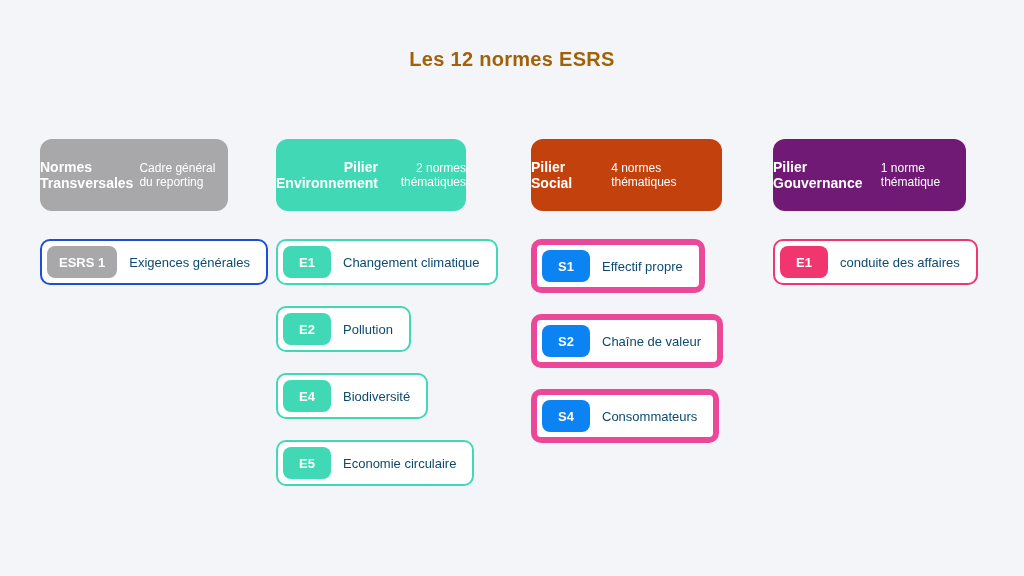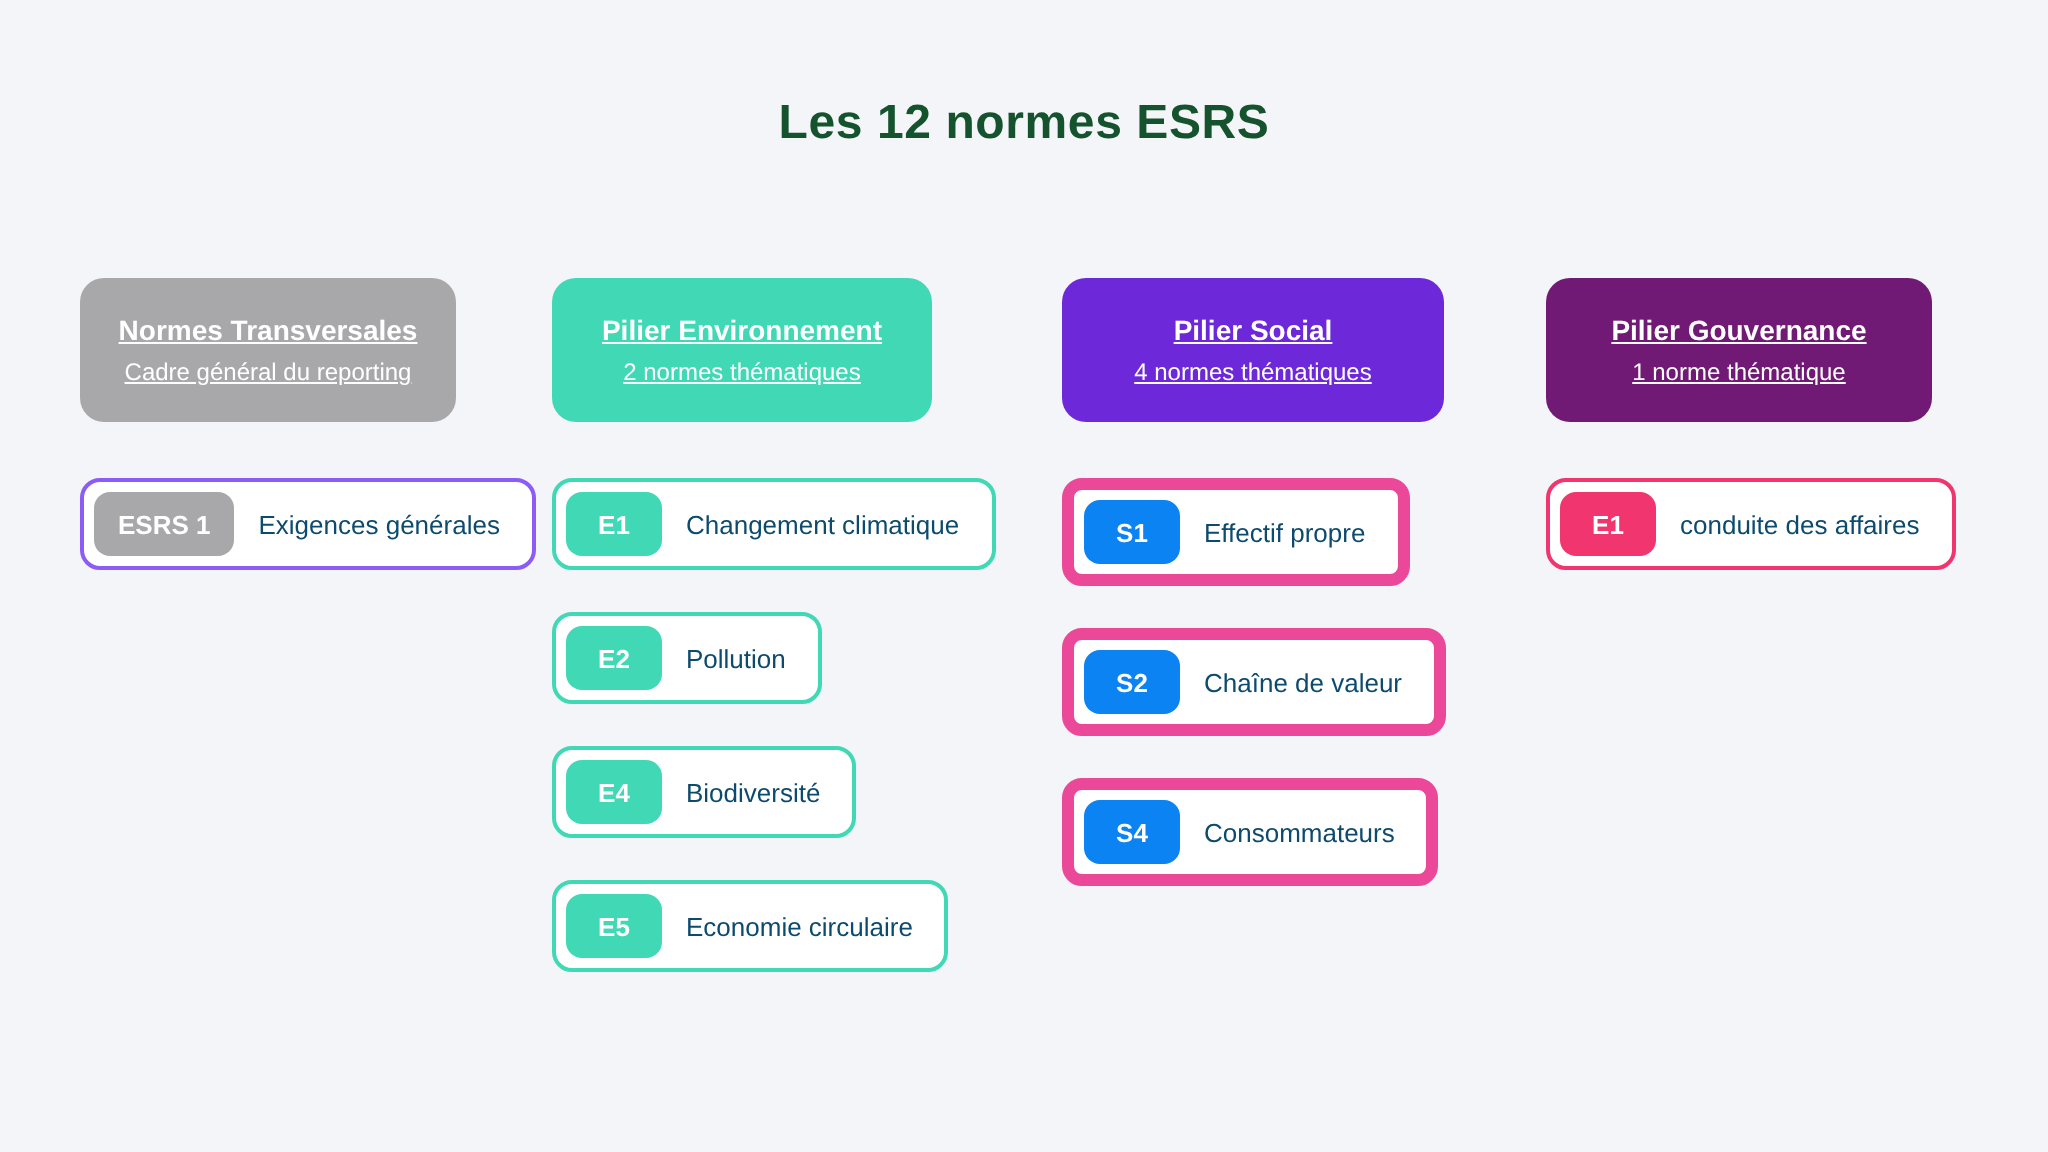--- a/index.html
+++ b/index.html
@@ -9,68 +9,67 @@
     background: #f4f5f8;
     position: relative;
     overflow: hidden;
   }
   .canvas { position: absolute; inset: 0; }
 
   .title {
     position: absolute;
     top: 48px; left: 0; right: 0;
     text-align: center;
-    font-size: 24px;
+    font-size: 20px;
     font-weight: bold;
-    color: #14532d;
+    color: #a16207;
     letter-spacing: 0.3px;
   }
 
   .column { position: absolute; top: 139px; }
   .col-1 { left: 40px;  width: 188px; }
   .col-2 { left: 276px; width: 190px; text-align: right; }
   .col-3 { left: 531px; width: 191px; }
   .col-4 { left: 773px; width: 193px; }
 
   .header {
     width: 100%;
     height: 72px;
     border-radius: 12px;
     display: flex;
-    flex-direction: column;
+    flex-direction: row;
     align-items: center;
     justify-content: center;
     gap: 6px;
     color: #ffffff;
     margin-bottom: 28px;
-    text-decoration: underline;
   }
   .h-title { font-size: 14px; font-weight: bold; }
   .h-sub   { font-size: 12px; }
 
   .hdr-gray  { background: #a8a8aa; }
   .hdr-teal  { background: #41d9b5; }
-  .hdr-blue  { background: #6d28d9; }
+  .hdr-blue  { background: #c2410c; }
   .hdr-pink  { background: #701a75; }
 
   .items { display: flex; flex-direction: column; gap: 21px; align-items: flex-start; }
 
   .card {
     position: relative;
     display: inline-flex;
     align-items: center;
     gap: 12px;
     background: #ffffff;
     border-radius: 10px;
     padding: 5px;
     padding-right: 16px;
     min-height: 46px;
     white-space: nowrap;
   }
-  .bd-gray { border: 2px solid #8b5cf6; }
+  .bd-gray { border: 2px solid #1d4ed8; }
   .bd-teal { border: 2px solid #41d9b5; }
   .bd-blue { border: 6px solid #ec4899; }
   .bd-pink { border: 2px solid #f1356f; }
 
   .badge {
     display: inline-flex;
     align-items: center;
     justify-content: center;
     min-width: 48px;
     height: 32px;

